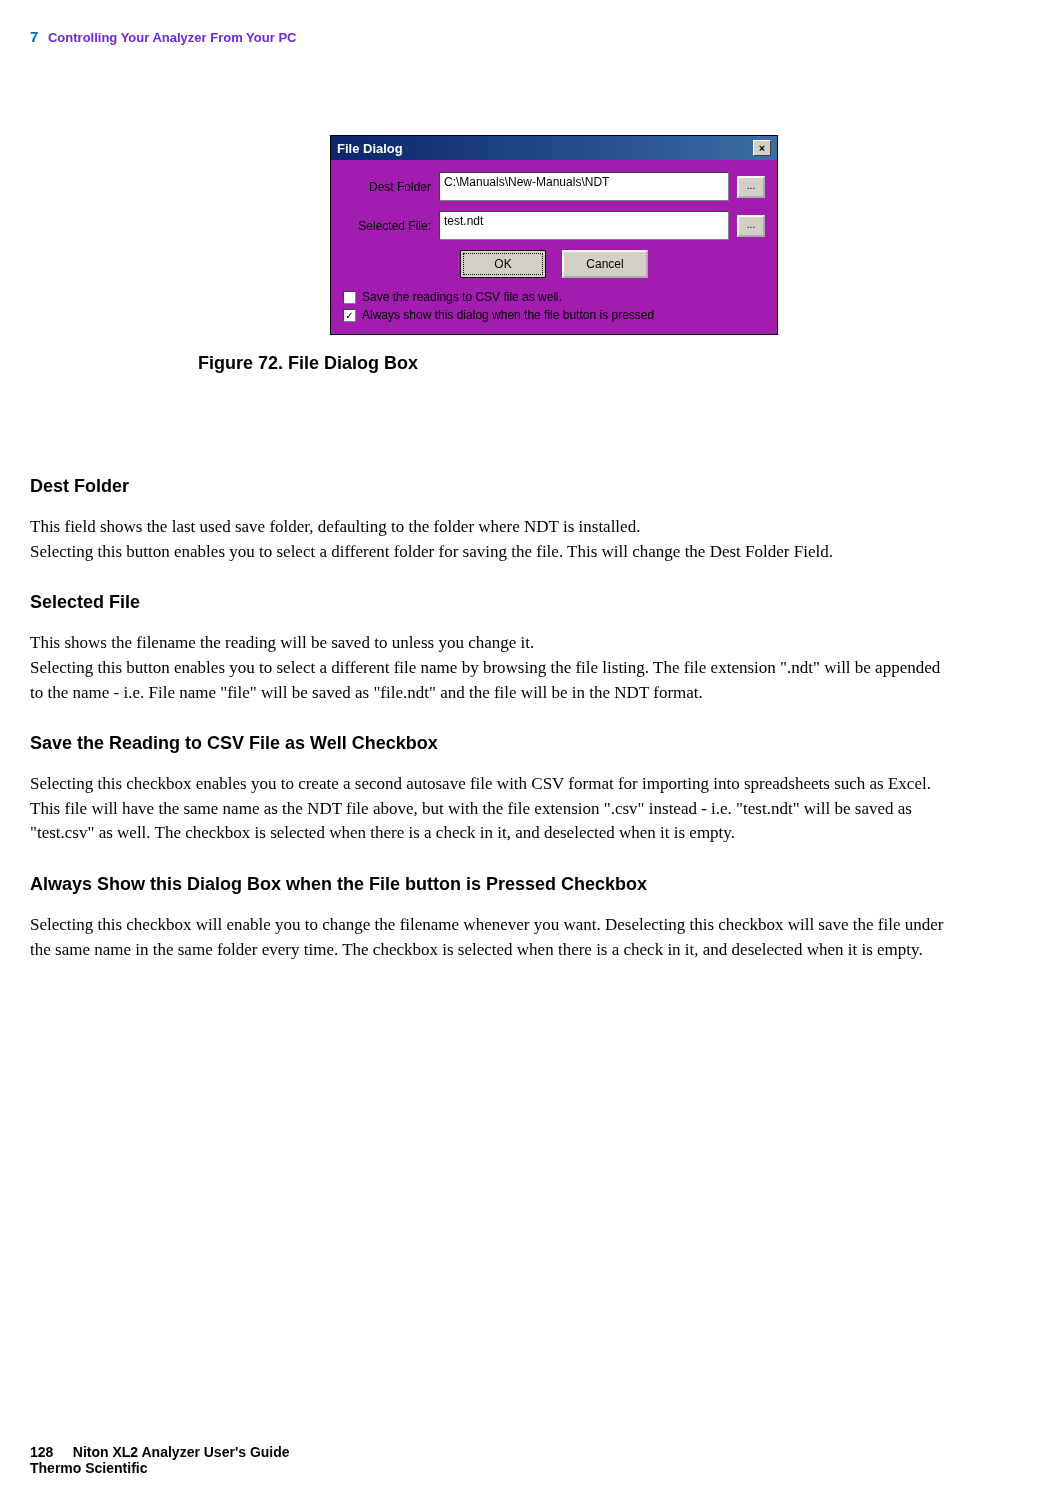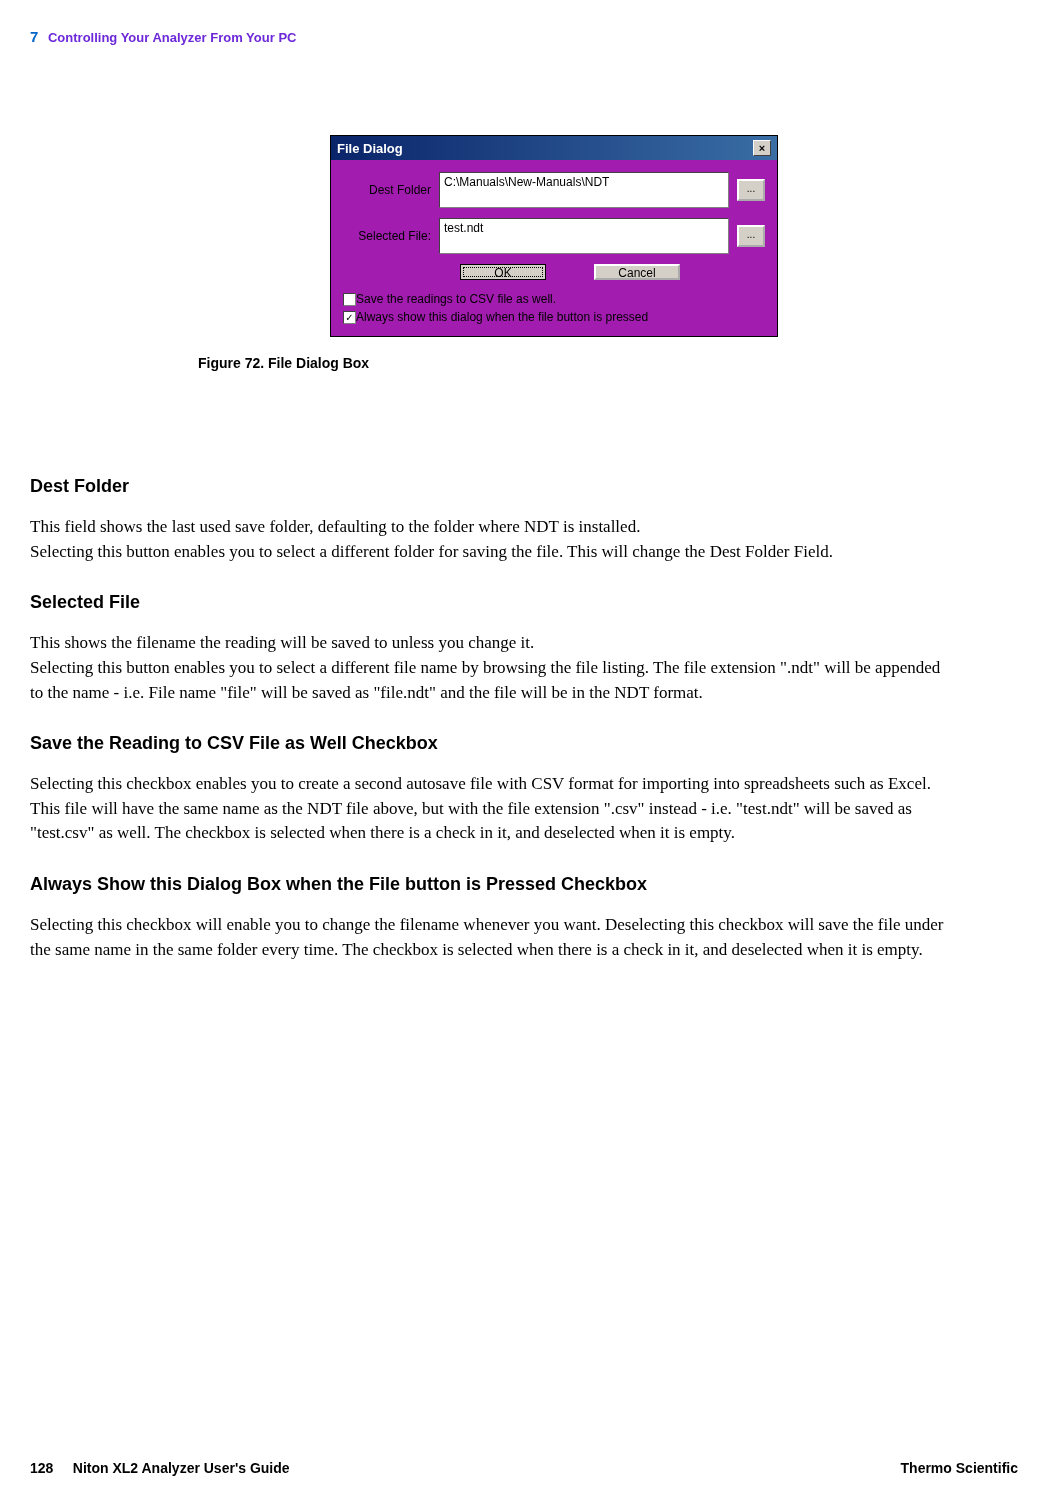--- a/index.html
+++ b/index.html
@@ -81,73 +81,73 @@
     }
     .form-input {
       flex: 1;
       background: white;
       border: 1px solid #808080;
       border-top-color: #404040;
       border-left-color: #404040;
       padding: 2px 4px;
       font-family: Tahoma, Arial, sans-serif;
       font-size: 12px;
-      height: 36px;
+      height: 29px;
     }
     .browse-btn {
       width: 28px;
       height: 22px;
       background: #d4d0c8;
       border: 2px outset #fff;
       font-size: 10px;
       text-align: center;
       line-height: 16px;
     }
     .button-row {
       display: flex;
       justify-content: center;
       gap: 16px;
       margin: 8px 0 12px 0;
     }
     .dlg-button {
       width: 86px;
-      height: 16px;
+      height: 28px;
       background: #d4d0c8;
       border: 2px outset #fff;
       font-family: Tahoma, Arial, sans-serif;
       font-size: 12px;
       text-align: center;
-      margin-left: 32px;
     }
     .dlg-button.focused {
       outline: 1px dotted #000;
       outline-offset: -4px;
       border: 1px solid #000;
       padding: 1px;
     }
     .checkbox-row {
       display: flex;
       align-items: center;
+      gap: 6px;
       margin: 4px 0;
     }
     .checkbox {
       width: 13px;
       height: 13px;
       background: white;
       border: 1px solid #808080;
       border-top-color: #404040;
       border-left-color: #404040;
       font-size: 10px;
       text-align: center;
       line-height: 11px;
     }
     .figure-caption {
       font-family: Arial, Helvetica, sans-serif;
       font-weight: bold;
-      font-size: 14px;
+      font-size: 18px;
       margin-top: 18px;
       margin-left: -132px;
     }
     .content-area {
       position: absolute;
       top: 448px;
       left: 0;
       width: 100%;
       padding: 0 30px;
     }
@@ -167,20 +167,21 @@
     .page-footer {
       position: absolute;
       bottom: 30px;
       left: 30px;
       right: 30px;
       display: flex;
       justify-content: space-between;
       font-family: Arial, Helvetica, sans-serif;
       font-size: 14px;
       font-weight: bold;
+      flex-direction: column;
     }
   </style>
 </head>
 <body>
 
 <div class="page-header">
   <span class="chapter-num">7</span>
   <span class="chapter-title">Controlling Your Analyzer From Your PC</span>
 </div>
 

